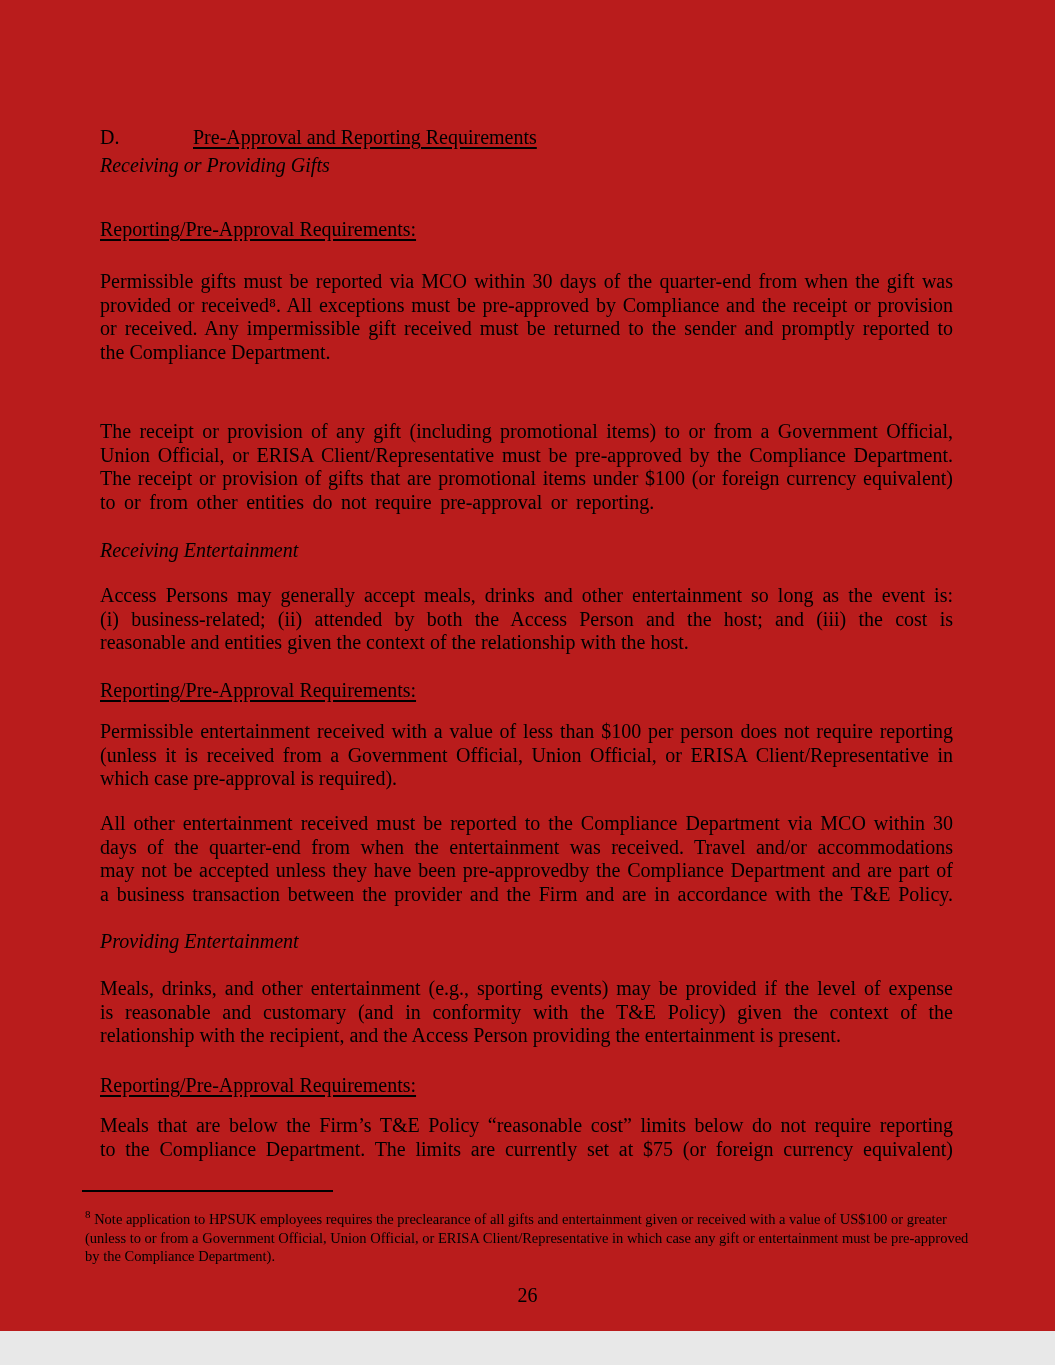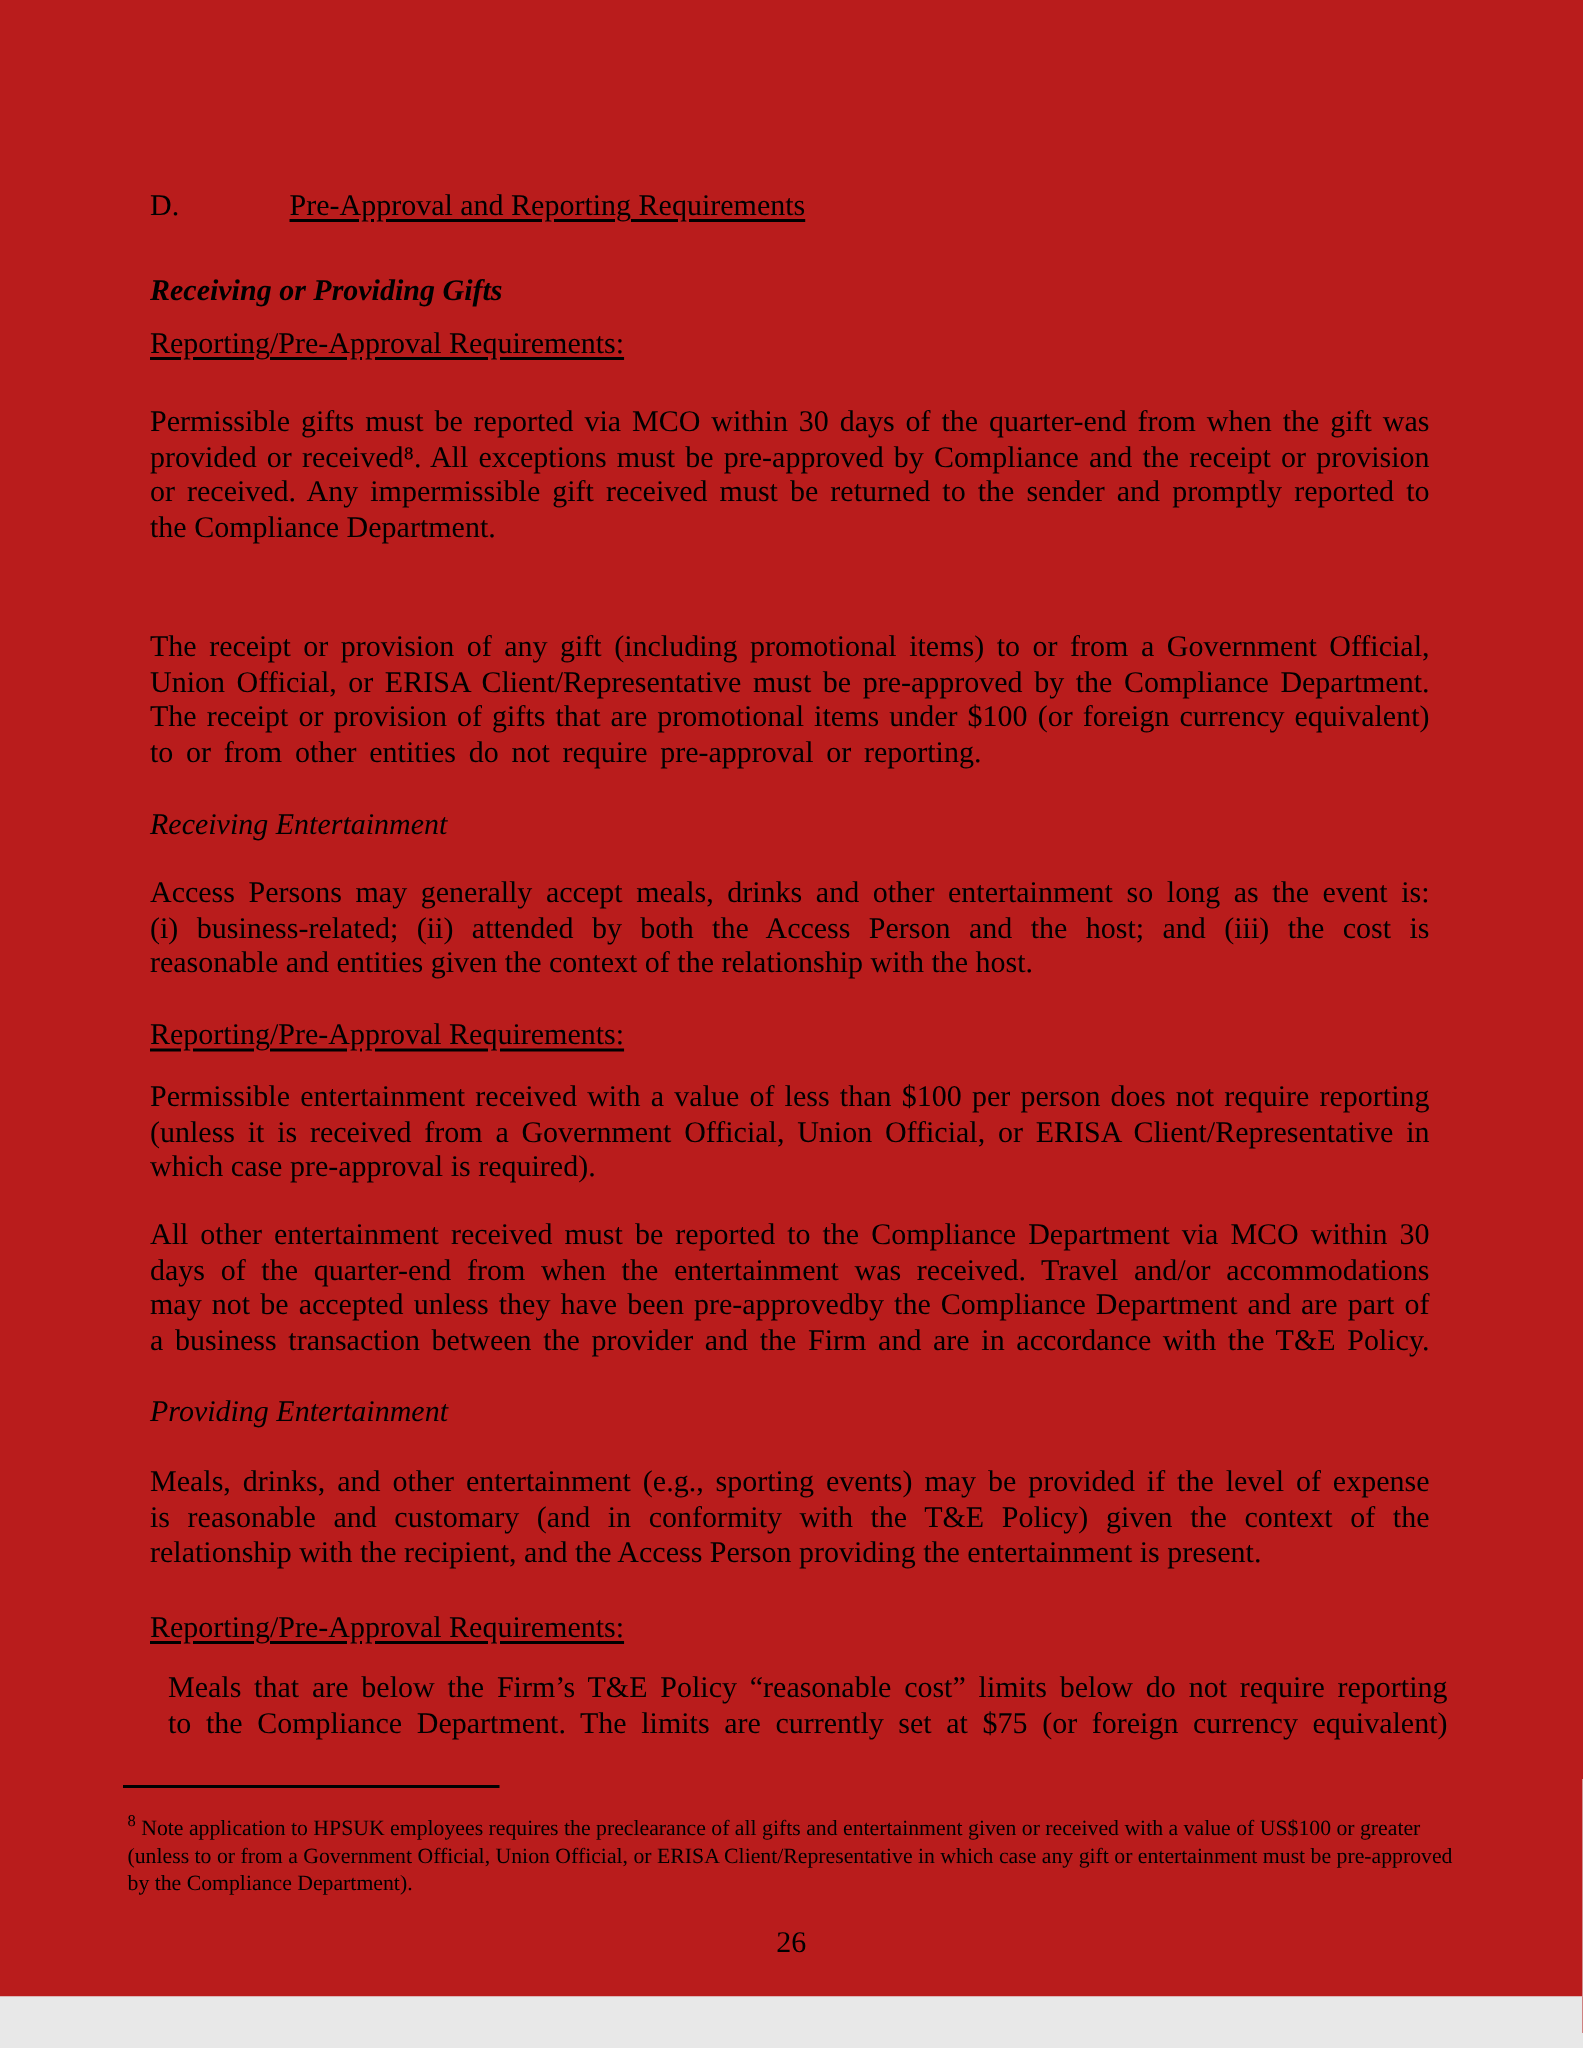--- a/index.html
+++ b/index.html
@@ -55,21 +55,21 @@
 </style>
 </head>
 <body>
 
 <div class="page">
 
   <div class="blk" style="top:126px;">
     <span class="dl">D.</span><span class="u">Pre-Approval and Reporting Requirements</span>
   </div>
 
-  <div class="blk it" style="top:183px;font-weight:bold;">Receiving or Providing Gifts</div>
+  <div class="blk it" style="top:154px;">Receiving or Providing Gifts</div>
 
   <div class="blk" style="top:218px;">
     <span class="u">Reporting/Pre-Approval Requirements:</span>
   </div>
 
   <div class="blk" style="top:270px;">
     <div class="jl">Permissible gifts must be reported via MCO within 30 days of the quarter-end from when the gift was</div>
     <div class="jl">provided or received⁸. All exceptions must be pre-approved by Compliance and the receipt or provision</div>
     <div class="jl">or received. Any impermissible gift received must be returned to the sender and promptly reported to</div>
     <div class="ll">the Compliance Department.</div>
@@ -112,21 +112,21 @@
   <div class="blk" style="top:977px;">
     <div class="jl">Meals, drinks, and other entertainment (e.g., sporting events) may be provided if the level of expense</div>
     <div class="jl">is reasonable and customary (and in conformity with the T&amp;E Policy) given the context of the</div>
     <div class="ll">relationship with the recipient, and the Access Person providing the entertainment is present.</div>
   </div>
 
   <div class="blk" style="top:1074px;">
     <span class="u">Reporting/Pre-Approval Requirements:</span>
   </div>
 
-  <div class="blk" style="top:1114px;margin-left:12px;">
+  <div class="blk" style="top:1114px;">
     <div class="jl">Meals that are below the Firm’s T&amp;E Policy “reasonable cost” limits below do not require reporting</div>
     <div class="jl">to the Compliance Department. The limits are currently set at $75 (or foreign currency equivalent)</div>
   </div>
 
   <div class="fn-rule"></div>
   <div class="fn">
     <div><sup>8</sup> <span>Note application to HPSUK employees requires the preclearance of all gifts and entertainment given or received with a value of US$100 or greater</span></div>
     <div>(unless to or from a Government Official, Union Official, or ERISA Client/Representative in which case any gift or entertainment must be pre-approved</div>
     <div>by the Compliance Department).</div>
   </div>

